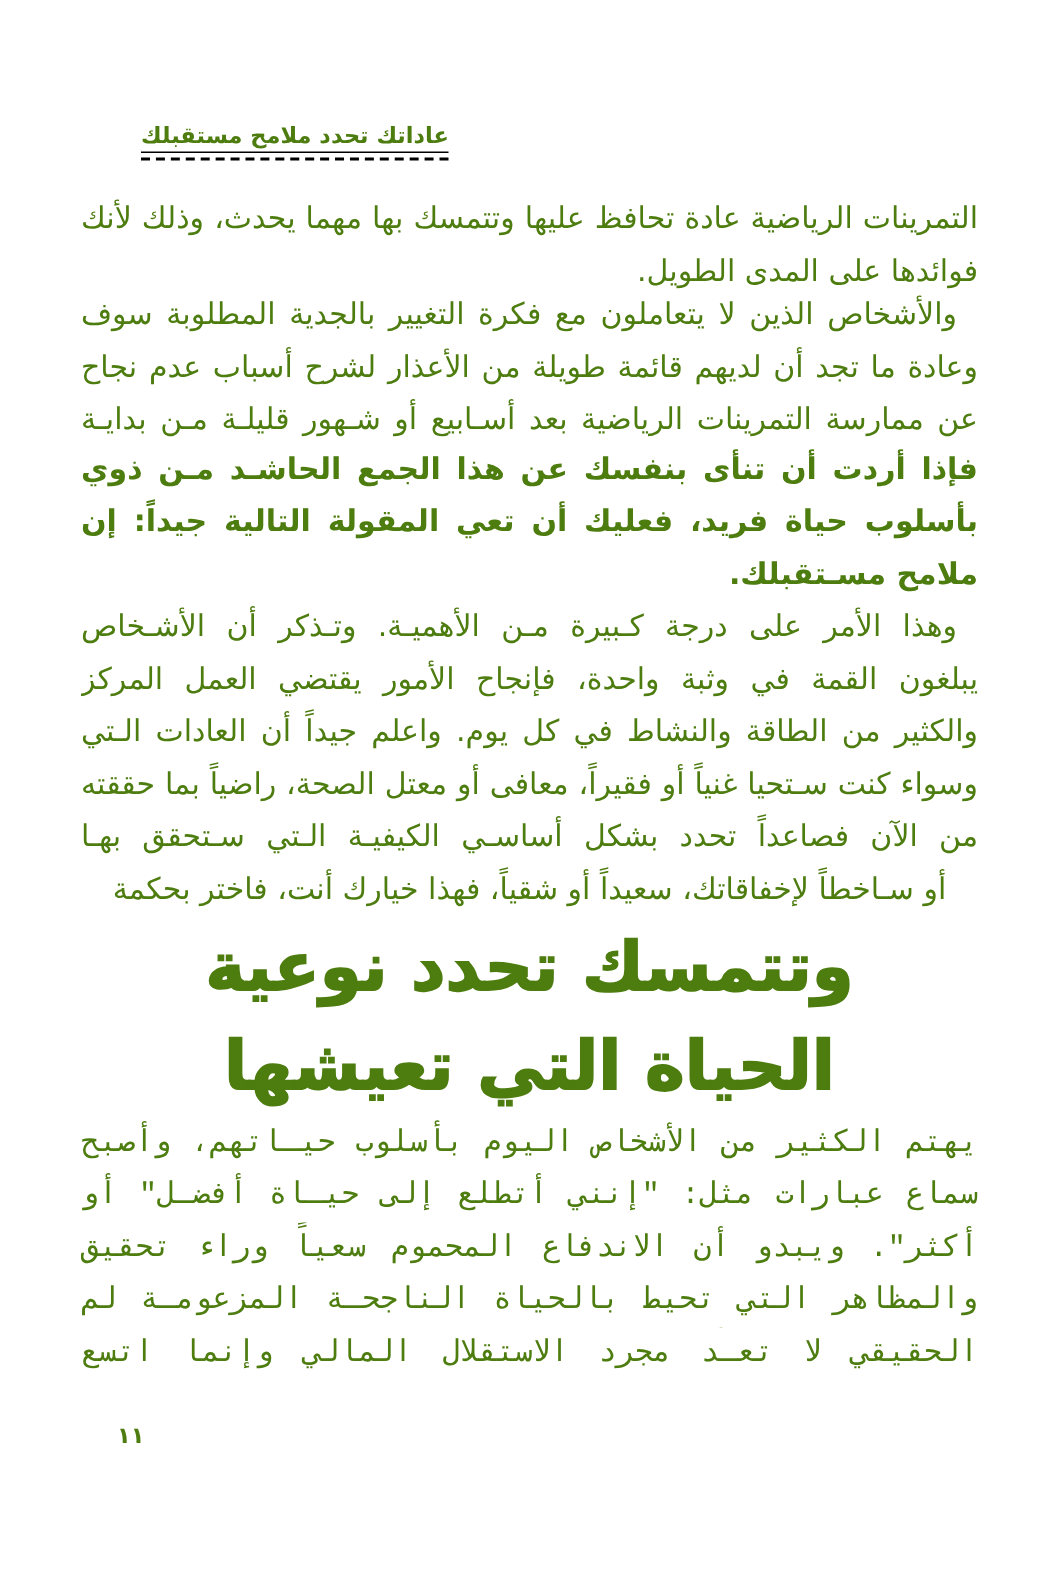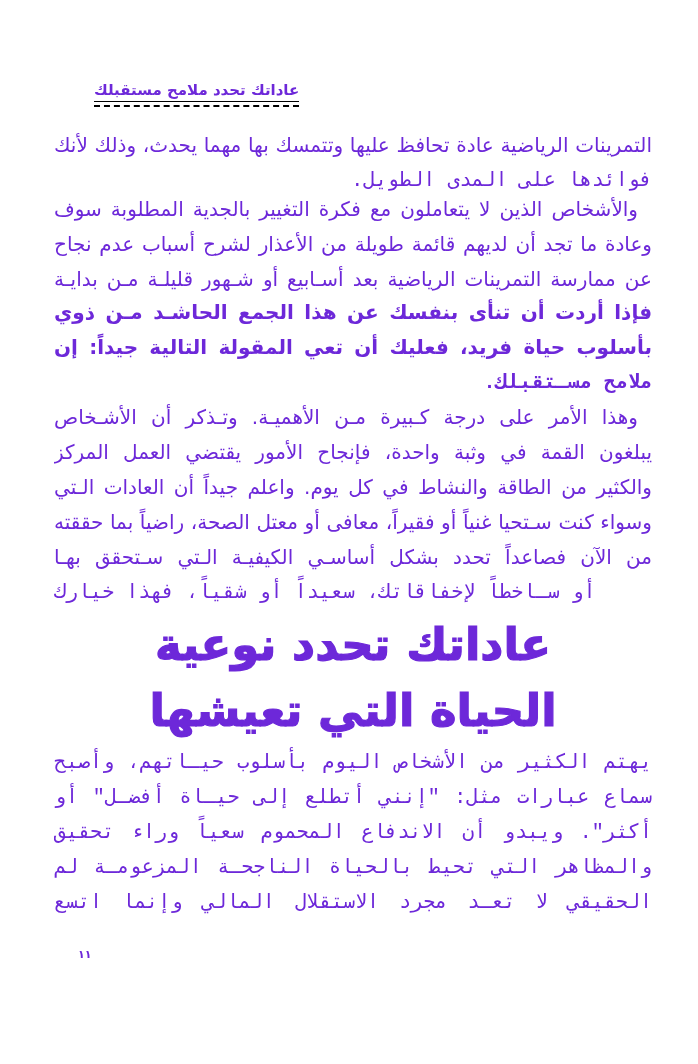--- a/index.html
+++ b/index.html
@@ -1,20 +1,20 @@
 <!DOCTYPE html>
 <html lang="ar"><head>
 <meta charset="utf-8">
 <style>
   html,body{margin:0;padding:0;background:#ffffff;}
   .page{
     position:relative;
     width:698px;height:1064px;
     background:#ffffff;
-    color:#6d28d9;
+    color:#4d7c0f;
     font-family:"DejaVu Sans",sans-serif;
     overflow:hidden;
   }
   
   .running-header{
     position:absolute;left:94px;top:80px;
     direction:rtl;
     display:inline-block;
   }
   .rh-text{
@@ -35,23 +35,22 @@
     direction:rtl;
     font-size:20px;
     line-height:35px;
   }
   .line{
     height:35px;overflow:hidden;
     text-align:justify;
     text-align-last:justify;
   }
   .line.end{
-    text-align:left;
+    text-align:center;
     text-align-last:right;
-    font-family:Liberation Mono, monospace;
   }
   .line.indent{padding-right:14px;}
   .p1{top:128px;}
   .p2{top:192px;}
   .p3{top:295px;font-weight:bold;}
   .p4{top:400px;}
   .p5{top:745px;font-family:Liberation Mono, monospace;}
   
   .section-heading{
     position:absolute;left:54px;top:612px;width:598px;
@@ -60,21 +59,21 @@
     text-align:center;
     font-size:45px;
     line-height:66px;
     font-weight:bold;
     -webkit-text-stroke:1.2px currentColor;
     letter-spacing:.5px;
   }
   
   .page-number{
     position:absolute;left:78px;top:948px;
-    font-size:11px;font-weight:bold;
+    font-size:15px;font-weight:bold;
     direction:rtl;
   }
 </style>
 </head>
 <body>
 
 <div class="page">
 
   <div class="running-header">
     <span class="rh-text">عاداتك تحدد ملامح مستقبلك</span>
@@ -101,21 +100,21 @@
   <div class="para p4">
     <div class="line indent">وهذا الأمر على درجة كـبيرة مـن الأهميـة. وتـذكر أن الأشـخاص النـاجحين لا</div>
     <div class="line">يبلغون القمة في وثبة واحدة، فإنجاح الأمور يقتضي العمل المركز والانضباط الشخصي</div>
     <div class="line">والكثير من الطاقة والنشاط في كل يوم. واعلم جيداً أن العادات الـتي سـوف تكتسـبها</div>
     <div class="line">وسواء كنت سـتحيا غنياً أو فقيراً، معافى أو معتل الصحة، راضياً بما حققته من آمال</div>
     <div class="line">من الآن فصاعداً تحدد بشكل أساسـي الكيفيـة الـتي سـتحقق بهـا مسـتقبلاً ناجحـاً.</div>
     <div class="line end">أو سـاخطاً لإخفاقاتك، سعيداً أو شقياً، فهذا خيارك أنت، فاختر بحكمة وتعقل.</div>
   </div>
 
   <h1 class="section-heading">
-    <div>عاداتك تحدد نوعية</div>
+    <div>وتتمسك تحدد نوعية</div>
     <div>الحياة التي تعيشها</div>
   </h1>
 
   <div class="para p5">
     <div class="line">يهتم الكثير من الأشخاص اليوم بأسلوب حيـاتهم، وأصبح مـن الأشـياء المألوفـة الآن</div>
     <div class="line">سماع عبارات مثل: "إنني أتطلع إلى حيـاة أفضـل" أو "أريـد تبسـيط حيـاتي لـيس</div>
     <div class="line">أكثر". ويبدو أن الاندفاع المحموم سعياً وراء تحقيق النجاح المادي وكذلك كل المبـاهج</div>
     <div class="line">والمظاهر التي تحيط بالحياة الناجحـة المزعومـة لم تعـد أمـوراً كافيـة. وأصـبح الثـراء</div>
     <div class="line">الحقيقي لا تعـد مجرد الاستقلال المالي وإنما اتسع مفهومه ليشمل تكوين علاقـات</div>
   </div>

